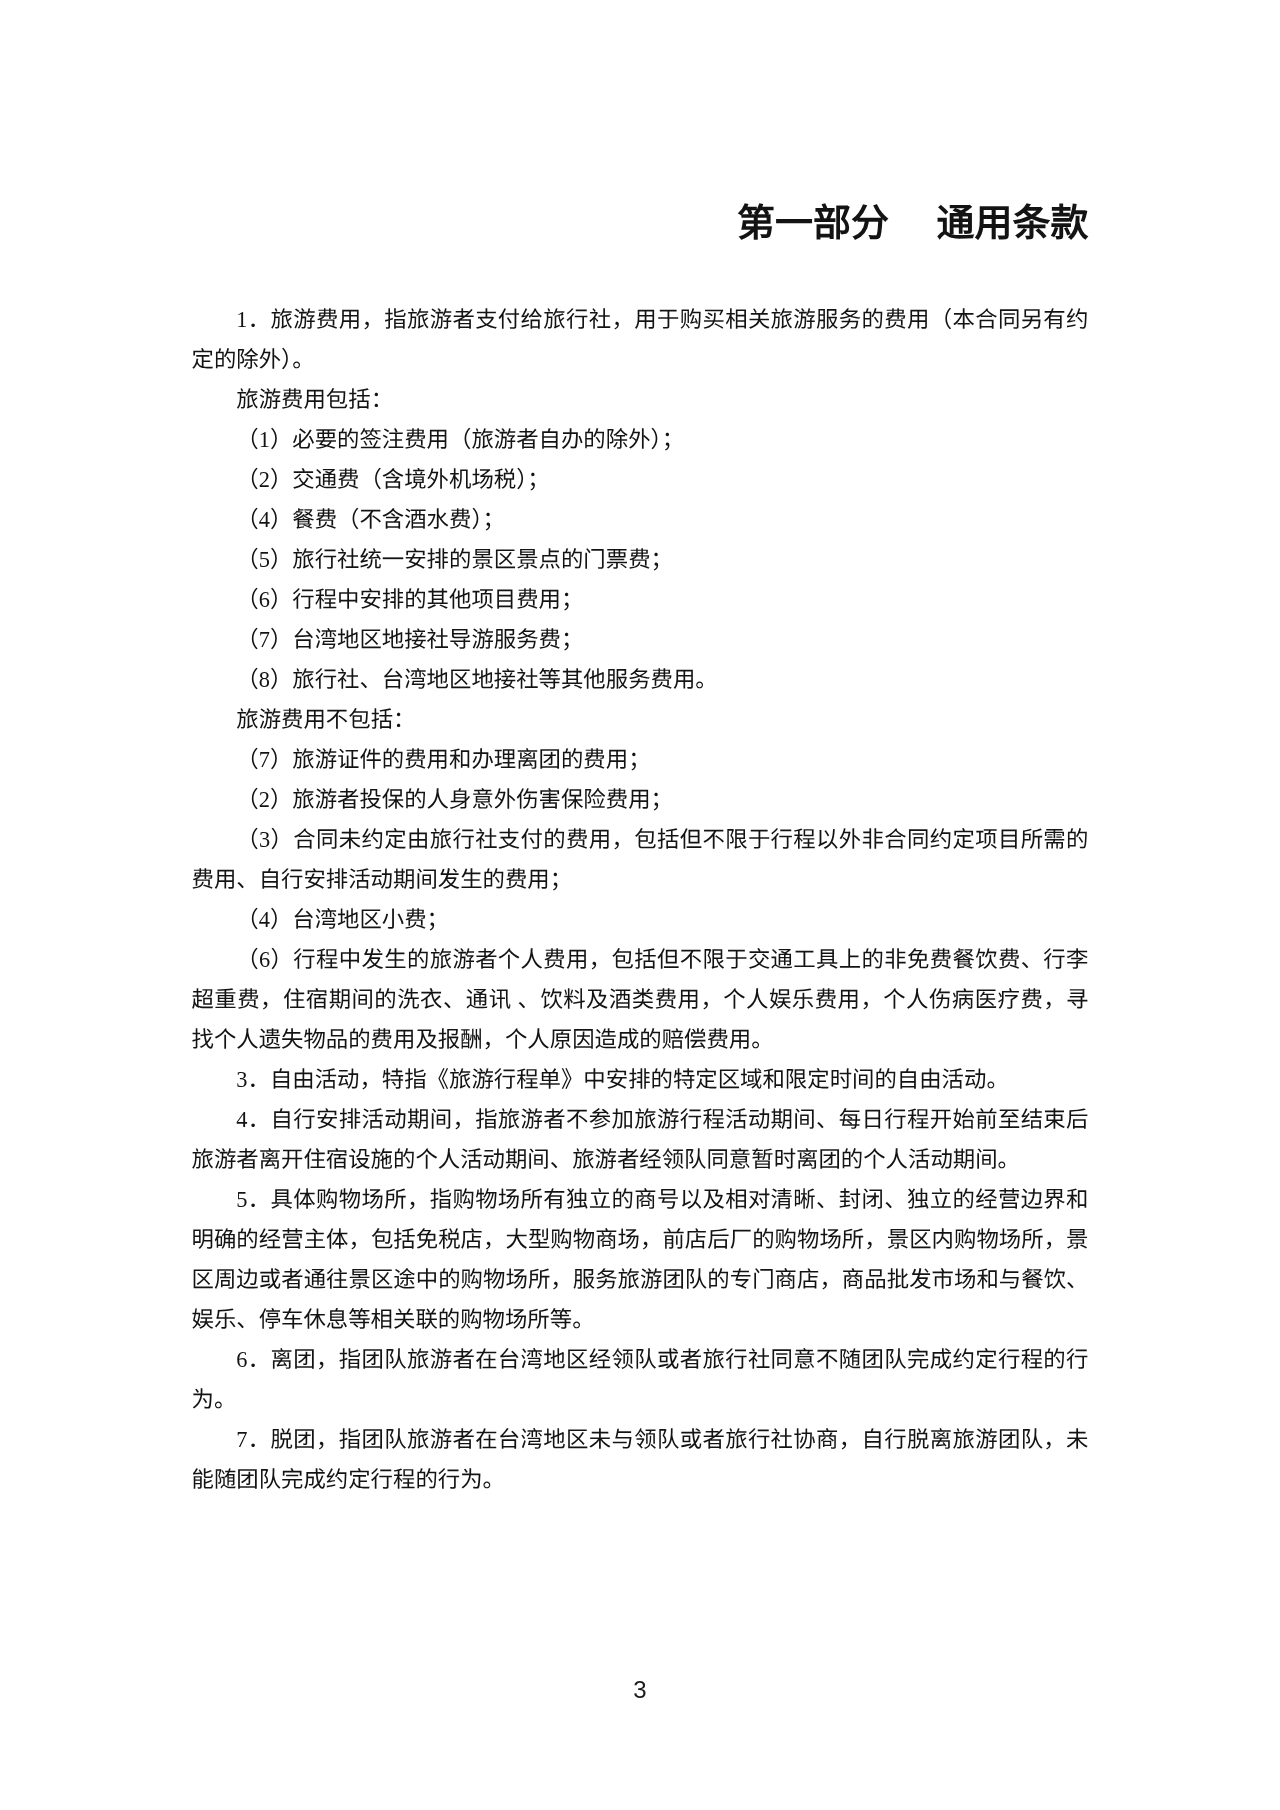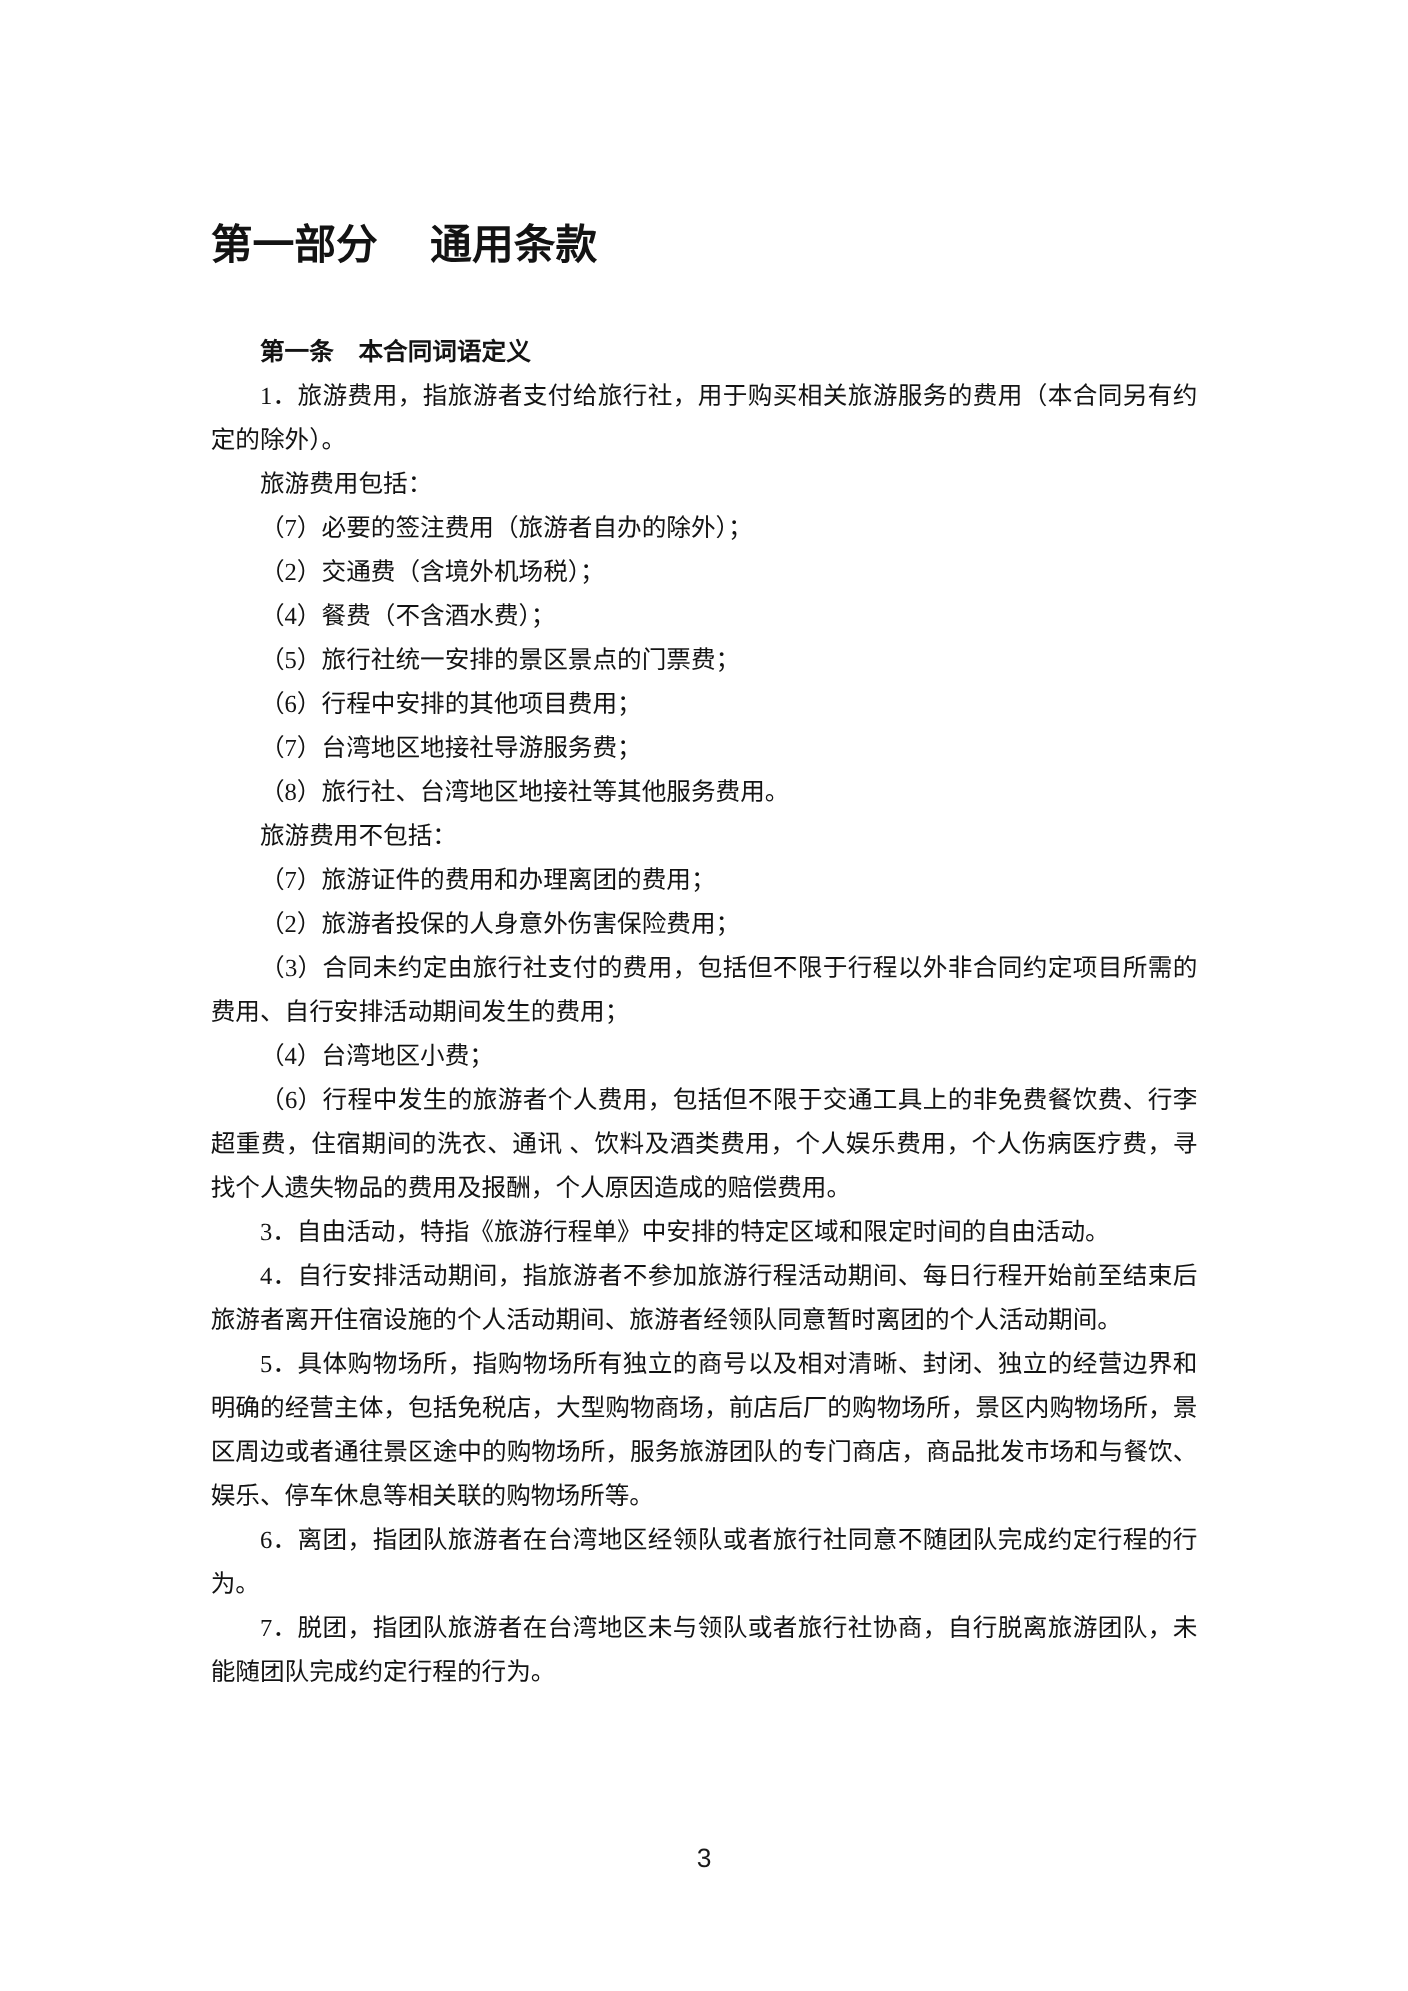--- a/index.html
+++ b/index.html
@@ -20,21 +20,21 @@
   .content {
     width: 897px;
     margin: 0 auto;
     padding-top: 200px;
   }
   .doc-title {
     margin: 0;
     font-size: 38px;
     font-weight: 700;
     line-height: 46px;
-    text-align: left;
+    text-align: right;
     white-space: pre;
     font-family: Liberation Serif, serif;
   }
   .article {
     margin-top: 54px;
     font-size: 22.4px;
     line-height: 40px;
     text-align: justify;
     text-justify: inter-character;
   }
@@ -59,25 +59,24 @@
   }
 </style>
 </head>
 <body>
 
 <div class="page">
   <div class="content">
     <h1 class="doc-title">第一部分　 通用条款</h1>
 
     <div class="article">
-      <p class="heading">第一条　本合同词语定义</p>
 
       <p>1．旅游费用，指旅游者支付给旅行社，用于购买相关旅游服务的费用（本合同另有约定的除外）。</p>
       <p>旅游费用包括：</p>
-      <p>（7）必要的签注费用（旅游者自办的除外）；</p>
+      <p>（1）必要的签注费用（旅游者自办的除外）；</p>
       <p>（2）交通费（含境外机场税）；</p>
       <p>（4）餐费（不含酒水费）；</p>
       <p>（5）旅行社统一安排的景区景点的门票费；</p>
       <p>（6）行程中安排的其他项目费用；</p>
       <p>（7）台湾地区地接社导游服务费；</p>
       <p>（8）旅行社、台湾地区地接社等其他服务费用。</p>
       <p>旅游费用不包括：</p>
       <p>（7）旅游证件的费用和办理离团的费用；</p>
       <p>（2）旅游者投保的人身意外伤害保险费用；</p>
       <p>（3）合同未约定由旅行社支付的费用，包括但不限于行程以外非合同约定项目所需的费用、自行安排活动期间发生的费用；</p>

